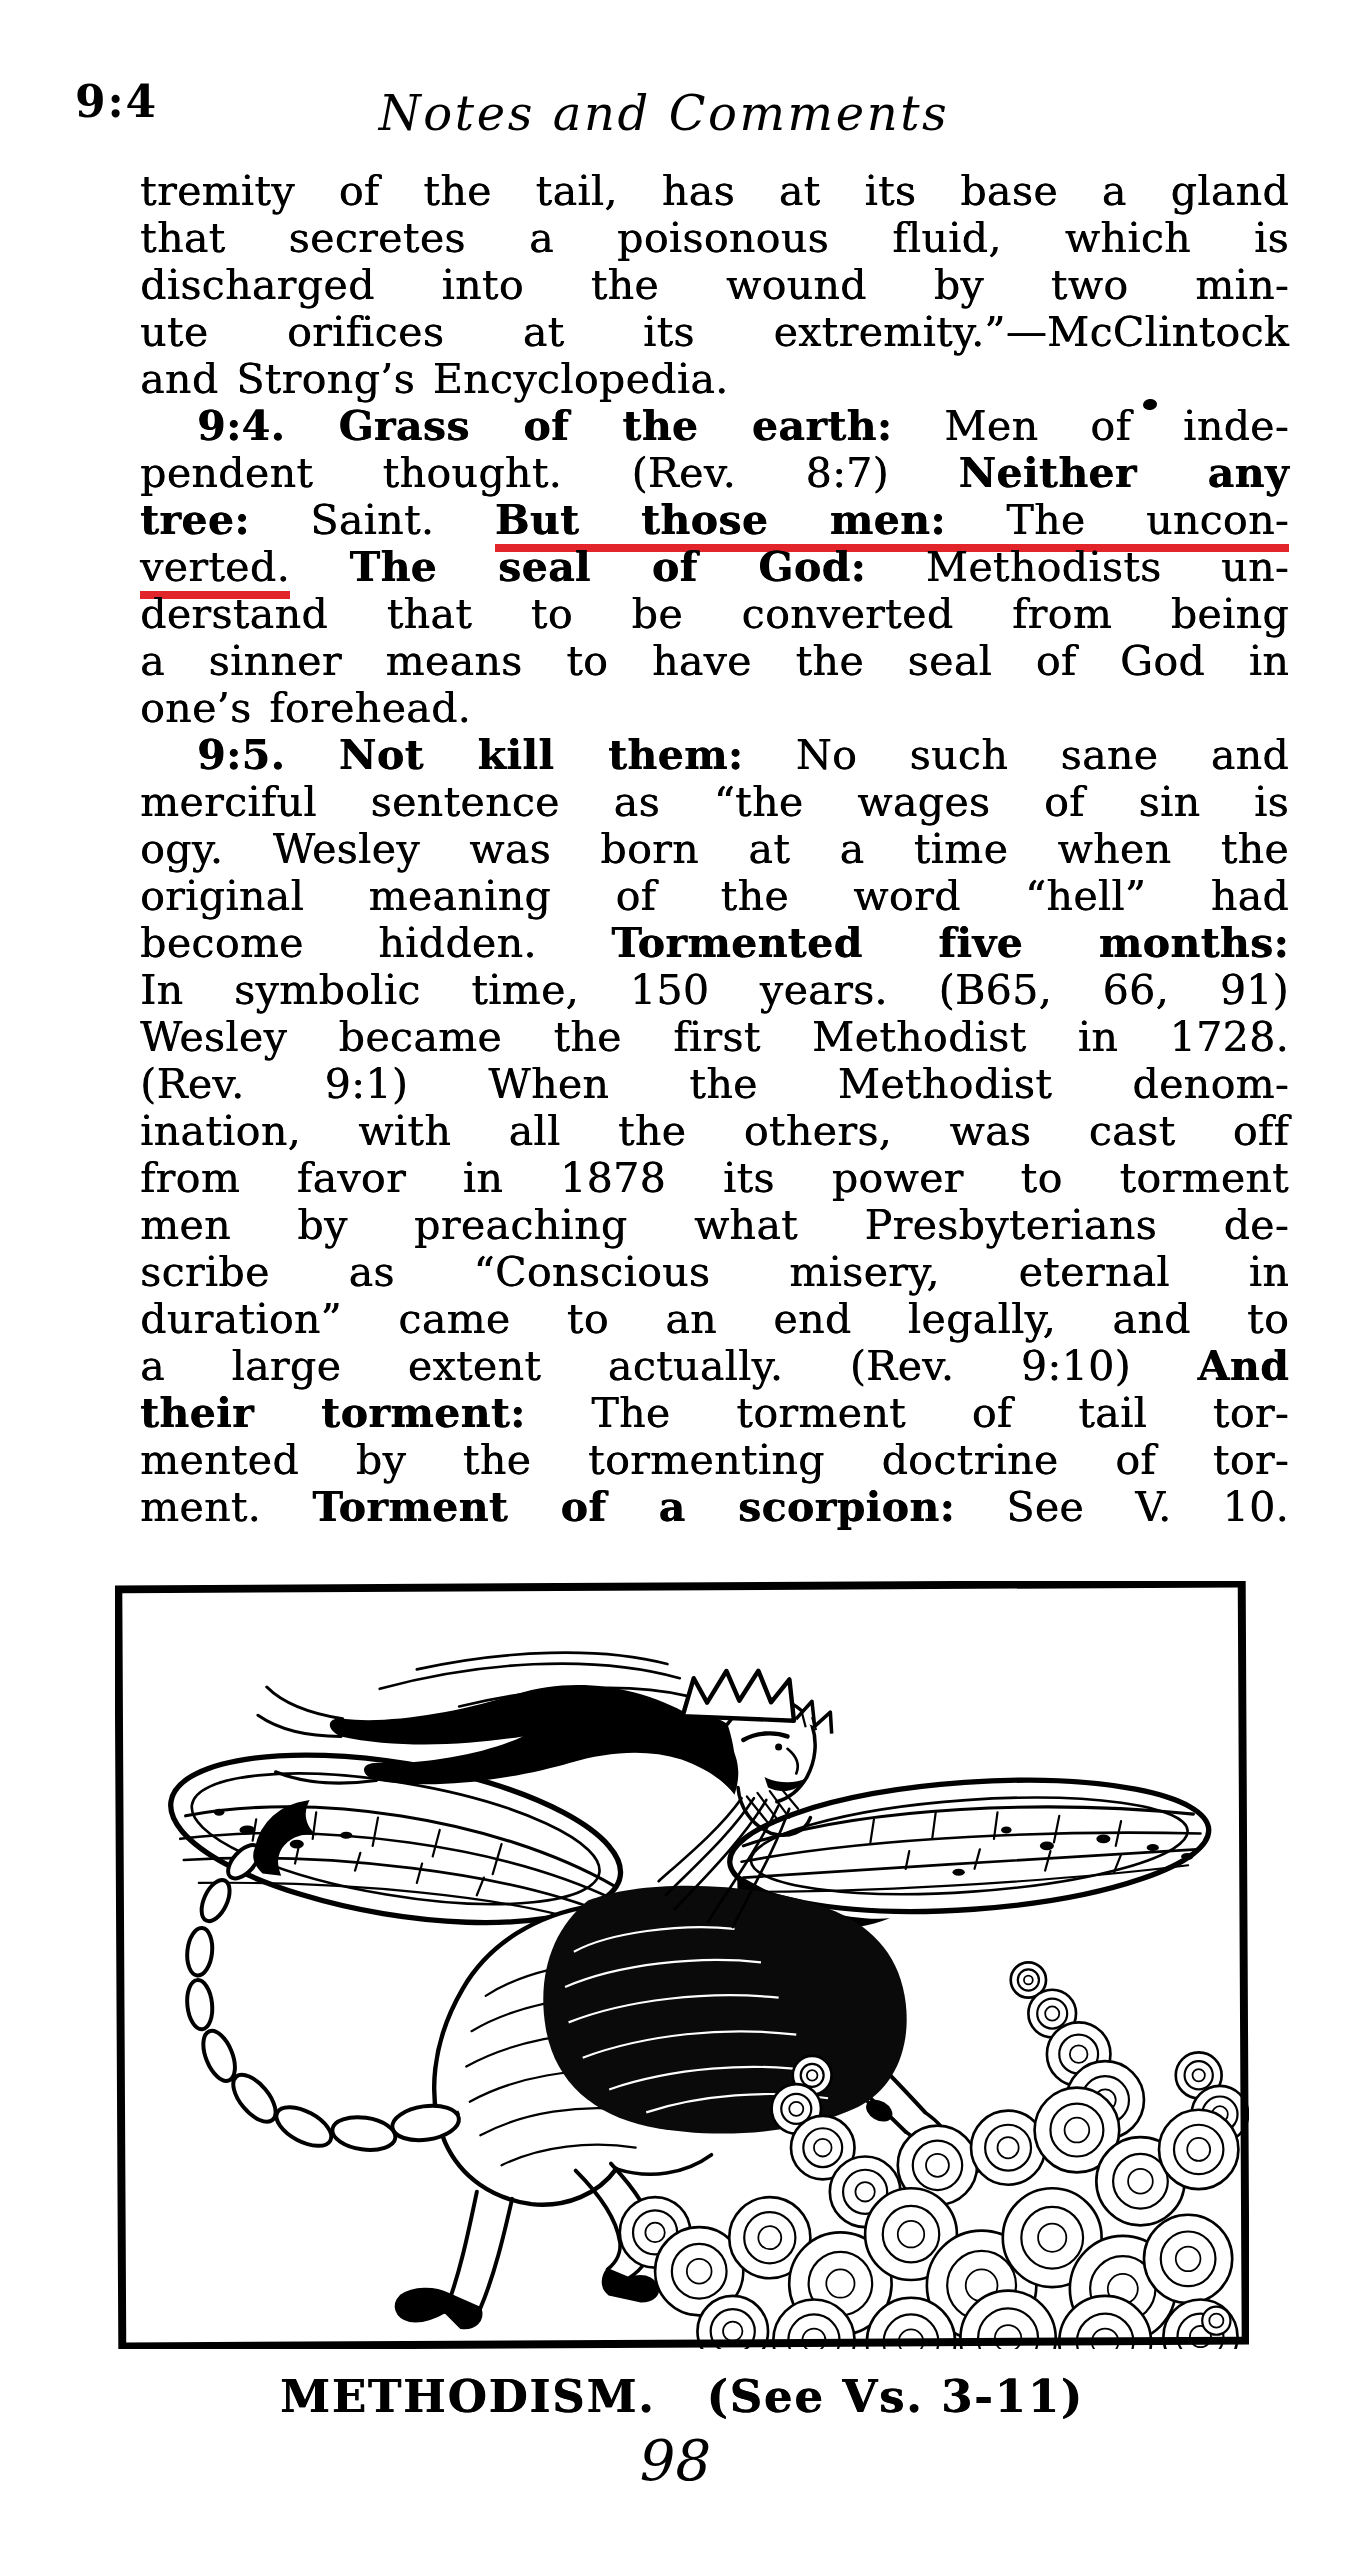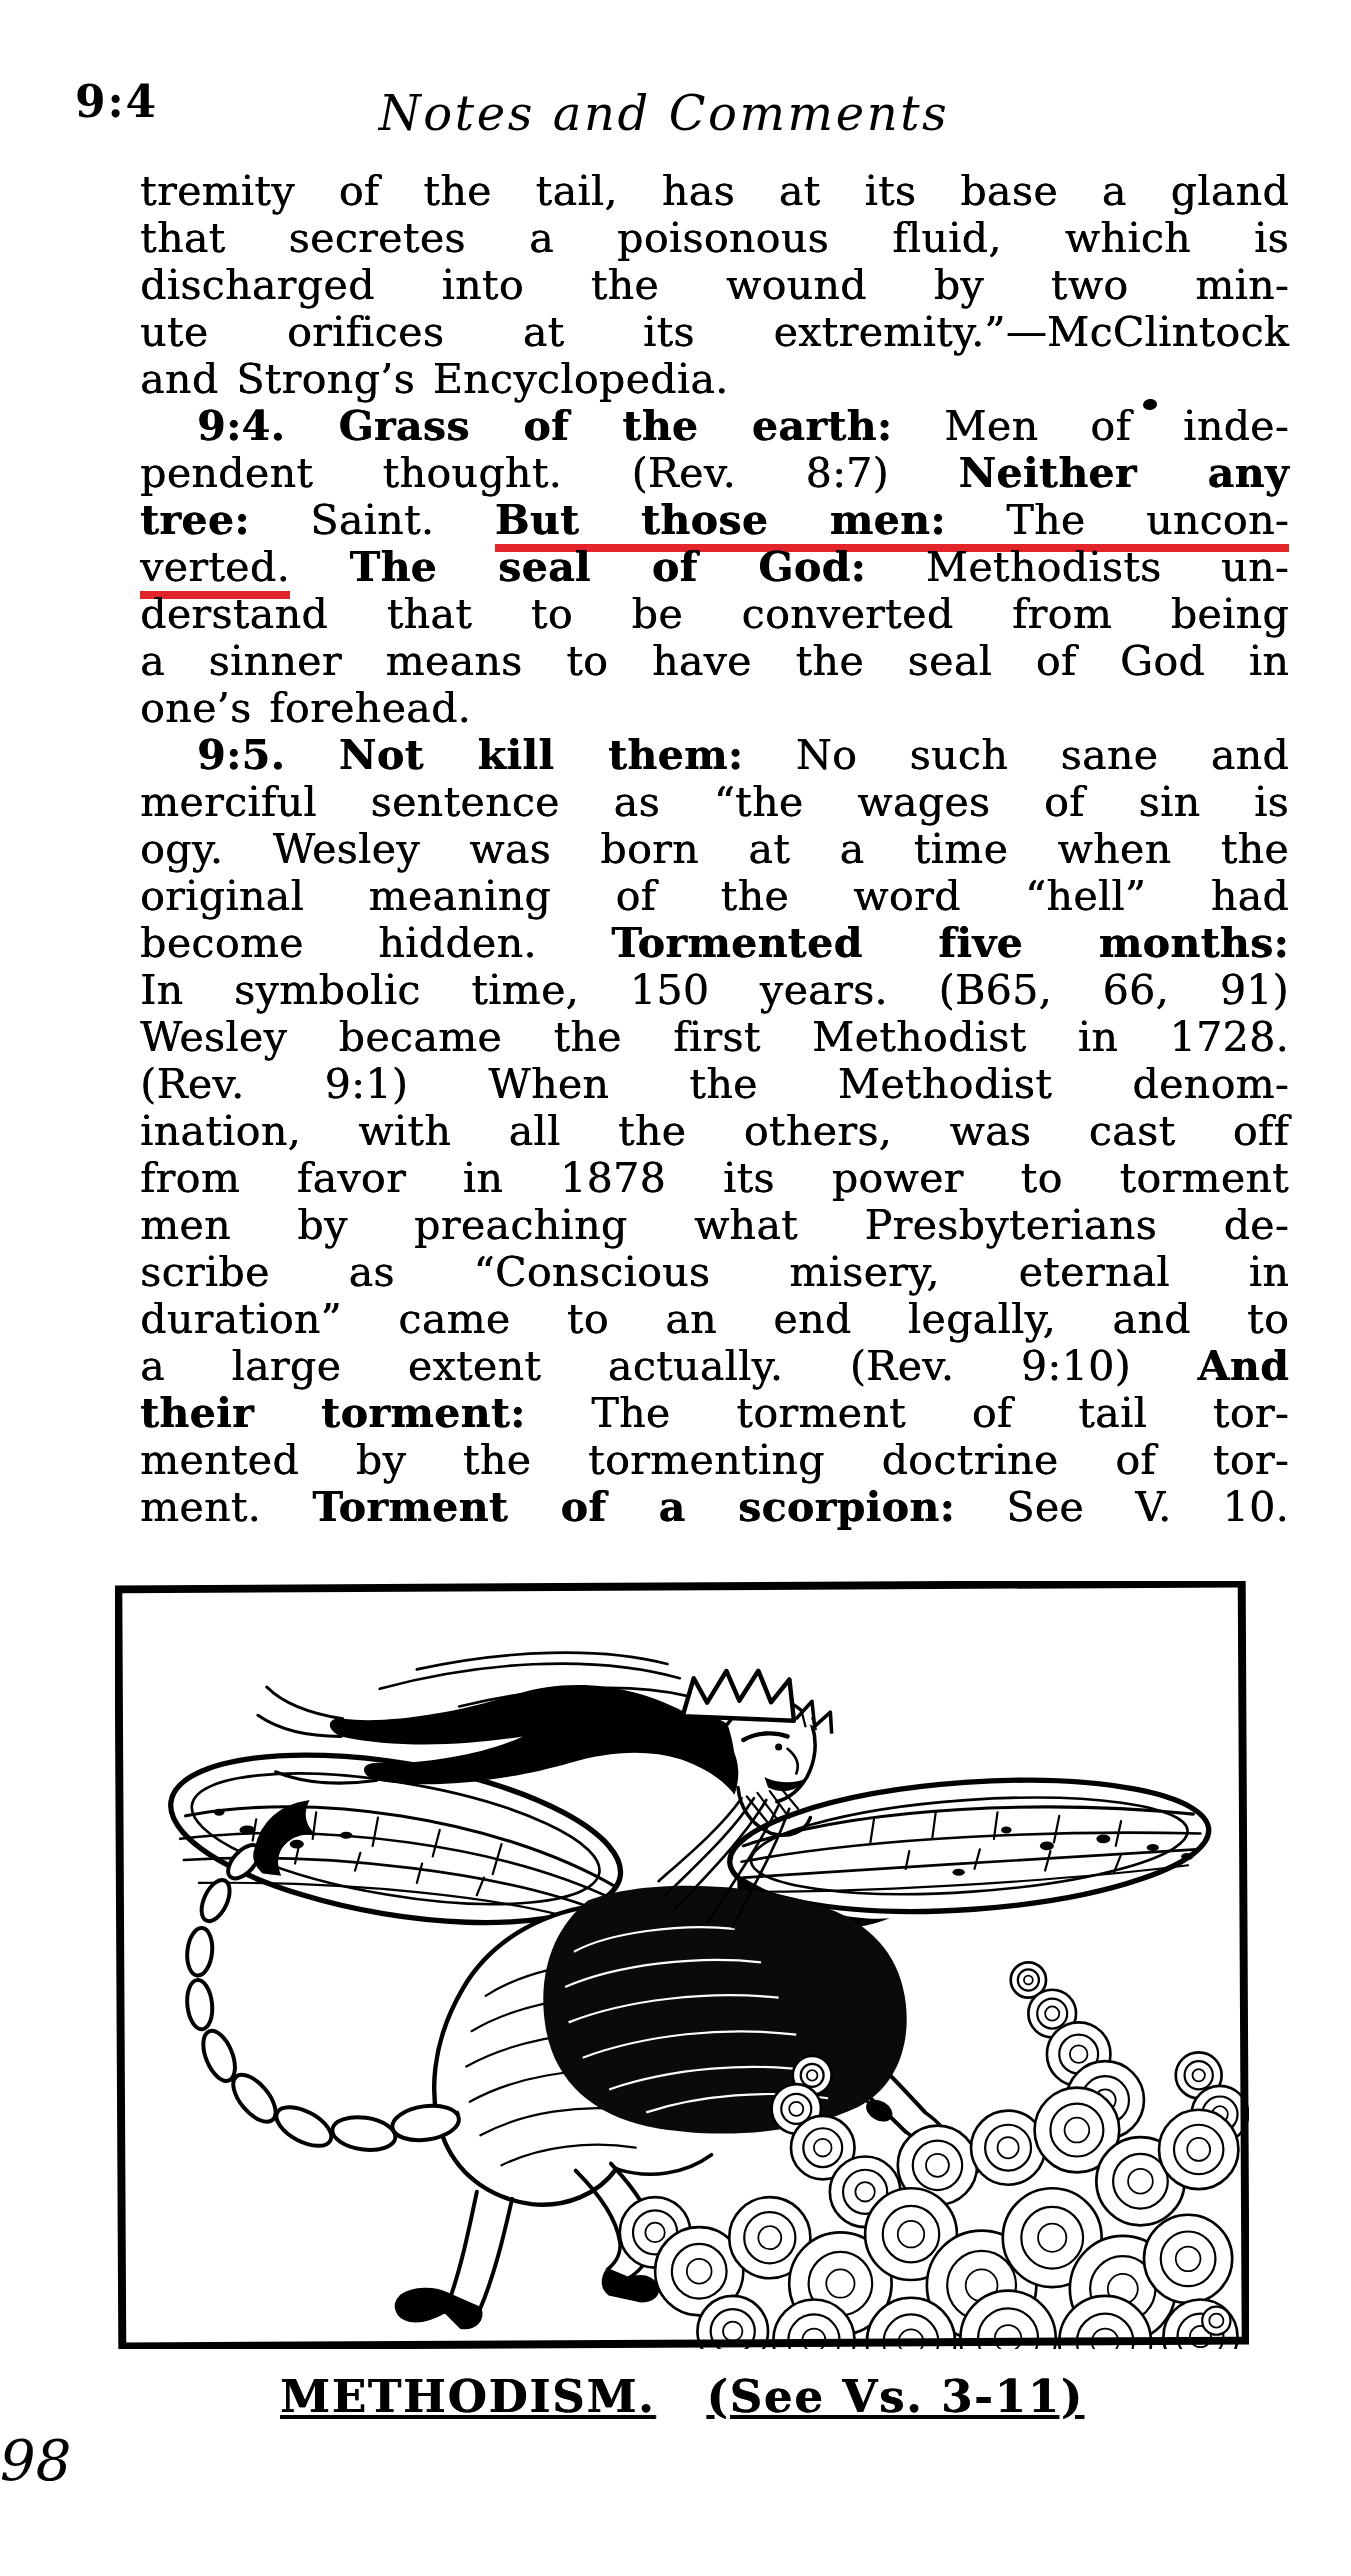--- a/index.html
+++ b/index.html
@@ -27,24 +27,24 @@
   .redline{border-bottom:8.8px solid var(--red);}
 
   .ink-spot{position:absolute;left:1143px;top:399px;width:14px;height:10.6px;border-radius:50%;
             background:var(--ink);transform:rotate(-8deg);}
 
   
   .figure-box{position:absolute;left:115px;top:1581px;width:1134px;height:768px;}
   .figure-box svg{display:block;width:100%;height:100%;}
 
   .figure-caption{position:absolute;left:115px;top:2370px;width:1134px;text-align:center;
-                  font-weight:bold;font-size:45px;letter-spacing:1.8px;text-shadow:0.5px 0 0 var(--ink);text-decoration:underline;}
+                  font-weight:bold;font-size:45px;letter-spacing:1.8px;text-shadow:0.5px 0 0 var(--ink);}
   .figure-caption .cap-ref{margin-left:51px;}
 
-  .page-number{position:absolute;left:0;top:2428px;width:1351px;
+  .page-number{position:absolute;left:0;top:2428px;width:1351px;text-align:center;
                font-style:italic;font-size:56px;}
 </style>
 </head>
 <body>
 
 <div class="running-head">
   <span class="verse-ref">9:4</span>
   <span class="head-title">Notes and Comments</span>
 </div>
 

